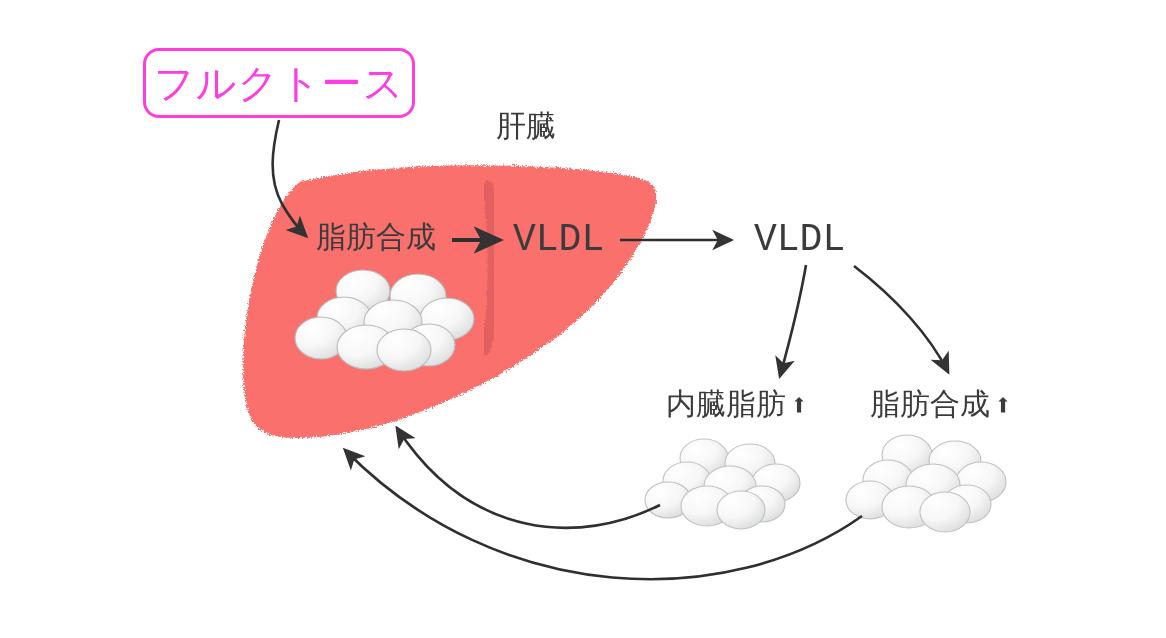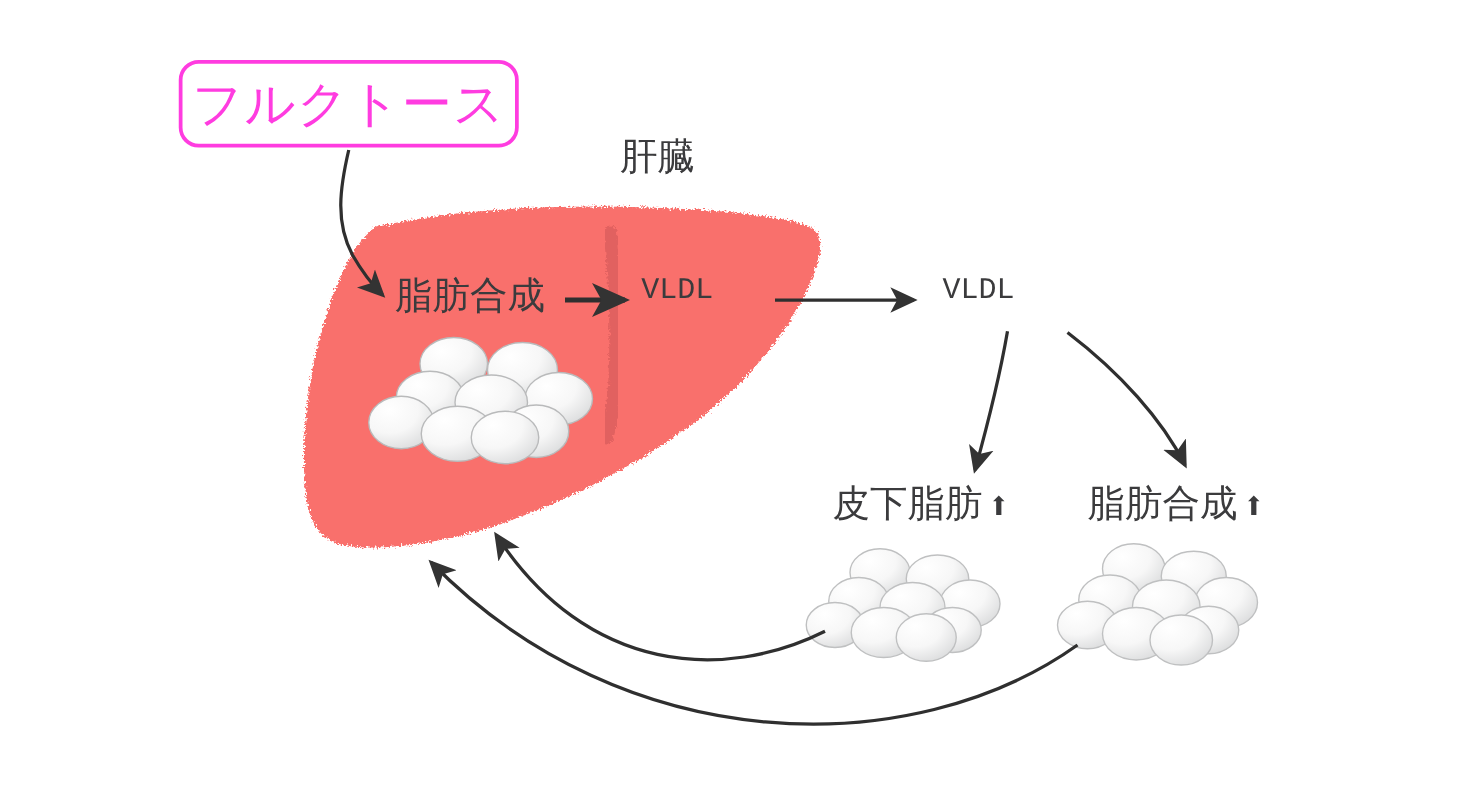--- a/index.html
+++ b/index.html
@@ -50,21 +50,21 @@
     height: 100%;
     display: flex;
     align-items: center;
     justify-content: center;
     color: #ff3ce0;
     font-size: 40px;
     font-weight: normal;
     letter-spacing: 1px;
   }
   .kanji { font-size: 30px; }
-  .vldl  { font-size: 24px; }
+  .vldl  { font-size: 38px; }
   .up-arrow {
     display: inline-block;
     margin-left: 4px;
     font-size: 30px;
     line-height: 1;
     color: #3b3b3d;
     transform: translateY(1px);
   }
 </style>
 </head>
@@ -170,21 +170,21 @@
 
   <div class="lbl kanji" style="left:496px; top:113px;">肝臓</div>
 
   <div class="lbl kanji" style="left:316px; top:224px;">脂肪合成</div>
 
   <div class="lbl vldl" style="left:513px; top:221px;">VLDL</div>
 
   <div class="lbl vldl" style="left:754px; top:221px;">VLDL</div>
 
   <div class="lbl kanji" style="left:666px; top:391px;">
-    <span>皮下脂肪</span><span class="up-arrow">⬆</span>
+    <span>内臓脂肪</span><span class="up-arrow">⬆</span>
   </div>
 
   <div class="lbl kanji" style="left:870px; top:391px;">
     <span>脂肪合成</span><span class="up-arrow">⬆</span>
   </div>
 
 
 </div>
 
 </body></html>

